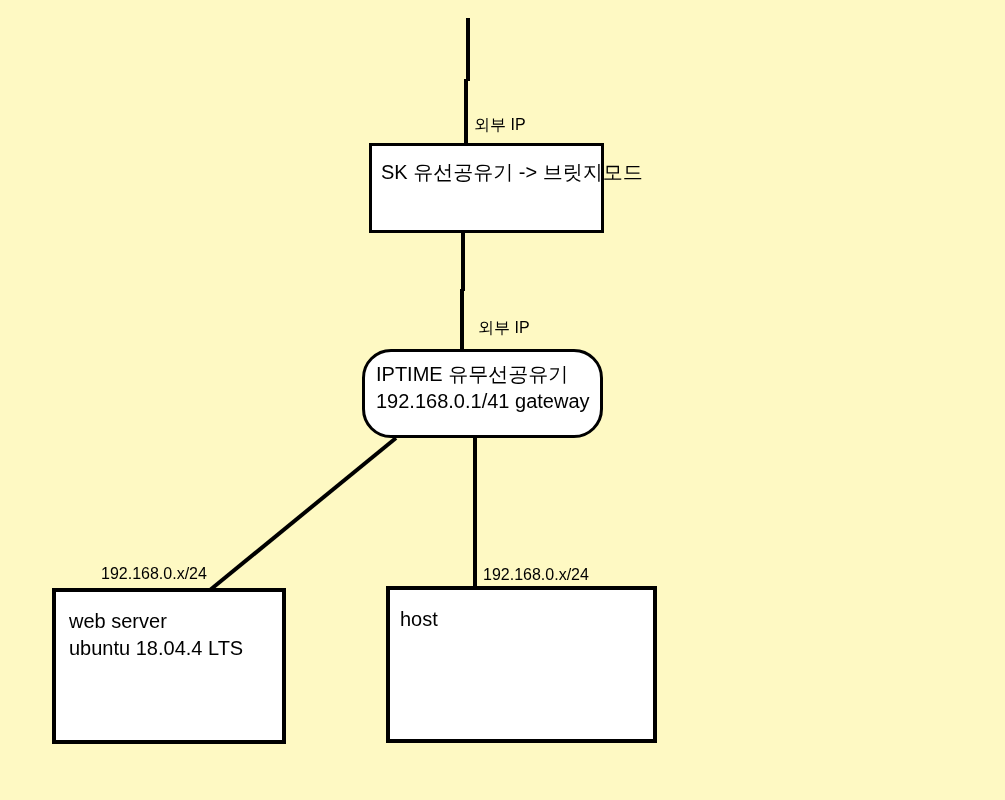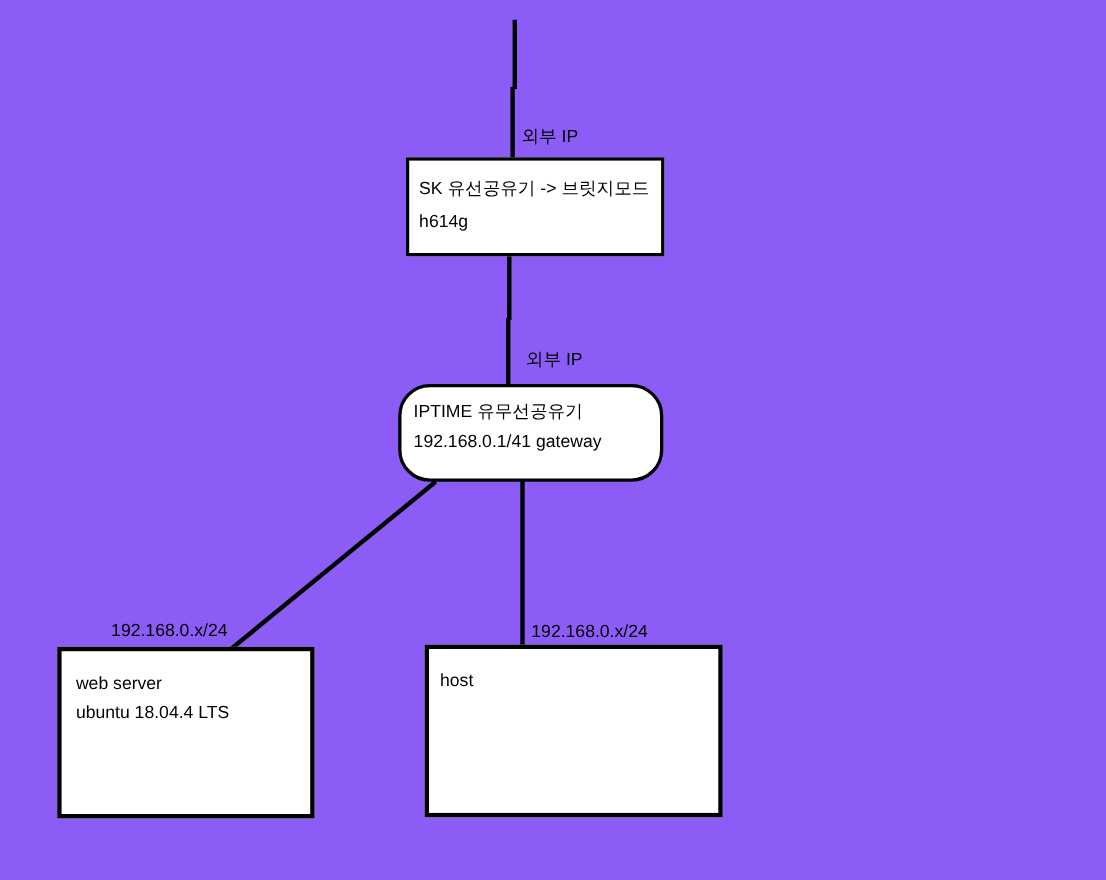--- a/index.html
+++ b/index.html
@@ -4,38 +4,38 @@
 <style>
   html, body {
     margin: 0;
     padding: 0;
     background: #ffffff;
   }
   .canvas {
     position: relative;
     width: 1005px;
     height: 800px;
-    background: #8b5cf6;
+    background: #fef9c3;
     overflow: hidden;
     font-family: "Liberation Sans", "DejaVu Sans", sans-serif;
     color: #000000;
   }
   .wires {
     position: absolute;
     left: 0;
     top: 0;
     width: 1005px;
     height: 800px;
   }
   .node {
     position: absolute;
     background: #ffffff;
     border: 3px solid #000000;
     box-sizing: border-box;
-    font-size: 16px;
+    font-size: 20px;
     color: #000000;
   }
   .node .node-line {
     white-space: nowrap;
   }
   .node-sk {
     left: 369px;
     top: 143px;
     width: 235px;
     height: 90px;
@@ -98,21 +98,20 @@
   <div class="edge-label label-wan-1">외부 IP</div>
 
   <div class="edge-label label-wan-2">외부 IP</div>
 
   <div class="edge-label label-lan-web">192.168.0.x/24</div>
 
   <div class="edge-label label-lan-host">192.168.0.x/24</div>
 
   <div class="node node-sk">
     <div class="node-line">SK 유선공유기 -&gt; 브릿지모드</div>
-    <div class="node-line">h614g</div>
   </div>
 
   <div class="node node-iptime">
     <div class="node-line">IPTIME 유무선공유기</div>
     <div class="node-line">192.168.0.1/41 gateway</div>
   </div>
 
   <div class="node node-webserver">
     <div class="node-line">web server</div>
     <div class="node-line">ubuntu 18.04.4 LTS</div>

